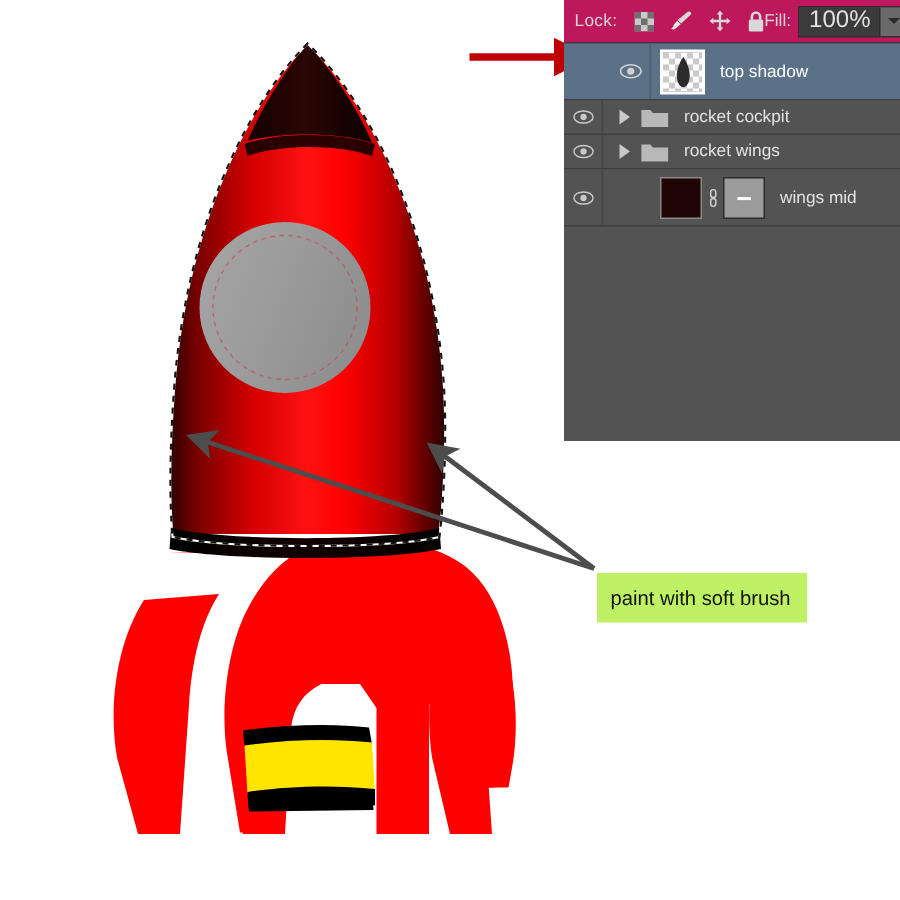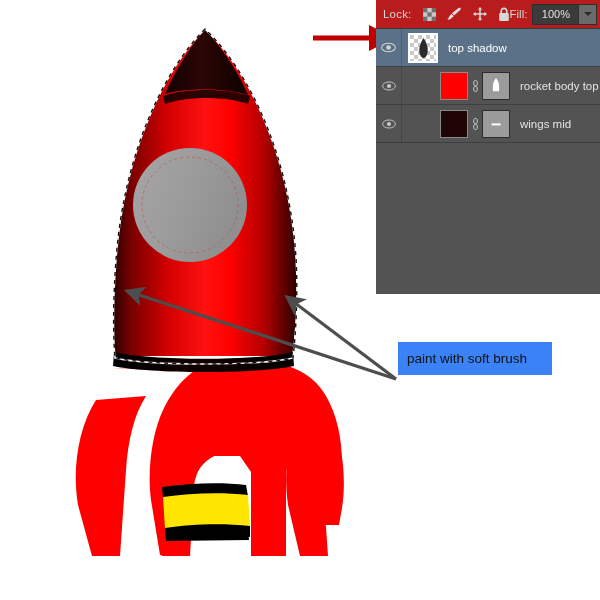--- a/index.html
+++ b/index.html
@@ -17,35 +17,35 @@
 
   
   #layers-panel{
     position:absolute;left:376px;top:0;width:224px;height:294px;
     background:#535353;
     color:#d4d4d4;
     font-size:11.5px;
     box-sizing:border-box;
   }
   .lock-bar{
-    position:relative;height:28px;background:#b91c1c;
+    position:relative;height:28px;background:#be185d;
     border-bottom:1px solid #3a3a3a;
     display:flex;align-items:center;
   }
   .lock-label{margin-left:7px;font-size:11.5px;color:#d6d6d6;letter-spacing:.2px;}
   .lock-icons{display:flex;align-items:center;gap:11px;margin-left:11px;}
   .lock-icons svg{display:block;}
   .fill-label{margin-left:auto;font-size:11.5px;color:#d6d6d6;text-align:center;}
   .fill-box{
     margin-left:5px;margin-right:4px;
     display:flex;align-items:stretch;height:19px;
     border:1px solid #2e2e2e;
   }
   .fill-val{
-    background:#3b3b3b;color:#e2e2e2;font-size:11px;
+    background:#3b3b3b;color:#e2e2e2;font-size:16px;
     padding:0 6px;display:flex;align-items:center;min-width:33px;
     justify-content:center;
   }
   .fill-arrow{
     background:#6a6a6a;width:17px;display:flex;align-items:center;justify-content:center;
     border-left:1px solid #2e2e2e;
   }
   .fill-arrow i{
     display:block;width:0;height:0;
     border-left:4px solid transparent;border-right:4px solid transparent;
@@ -54,21 +54,21 @@
 
   .layer-row{
     position:relative;
     display:flex;align-items:center;
     height:23px;
     background:#535353;
     border-bottom:1px solid #3f3f3f;
     box-sizing:border-box;
   }
   .layer-row.tall{height:38px;}
-  .layer-row.selected{background:#5b7187;}
+  .layer-row.selected{background:#5b7187;padding-left:32px;}
   .eye-cell{
     width:26px;min-width:26px;height:100%;
     display:flex;align-items:center;justify-content:center;
     border-right:1px solid #454545;
     box-sizing:border-box;
   }
   .layer-row.selected .eye-cell{border-right:1px solid #4c5f71;}
   .disclosure{
     width:16px;min-width:16px;display:flex;align-items:center;justify-content:center;
     margin-left:6px;
@@ -93,22 +93,22 @@
     width:28px;height:28px;border:1px solid #8a8a8a;box-sizing:border-box;
   }
   .link-ic{width:14px;min-width:14px;display:flex;align-items:center;justify-content:center;}
   .thumb-mask{
     width:28px;height:28px;background:#9b9b9b;border:1px solid #2c2c2c;
     box-sizing:border-box;position:relative;
   }
 
   
   #callout{
-    position:absolute;left:398px;top:342px;width:154px;height:33px;
-    background:#3b82f6;
+    position:absolute;left:398px;top:382px;width:140px;height:33px;
+    background:#bef264;
     display:flex;align-items:center;
     box-sizing:border-box;
   }
   #callout span{
     margin-left:9px;color:#111;font-size:13.5px;white-space:nowrap;
   }
 </style>
 </head>
 <body>
 
@@ -303,46 +303,58 @@
         </svg>
       </div>
       <div class="thumb-sel">
         <svg width="17" height="22" viewBox="0 0 17 22">
           <path d="M8.5,1 C11.8,6 13.4,11 12.6,15.6 C12,19 10.4,21 8.5,21 C6.6,21 5,19 4.4,15.6 C3.6,11 5.2,6 8.5,1 Z" fill="#2b2b2b"></path>
         </svg>
       </div>
       <div class="layer-name">top shadow</div>
     </div>
 
-
-
-
-
-    <div class="layer-row tall">
+    <div class="layer-row">
       <div class="eye-cell">
         <svg width="14" height="10" viewBox="0 0 16 11">
           <ellipse cx="8" cy="5.5" rx="7.3" ry="4.6" fill="none" stroke="#c9c9c9" stroke-width="1.1"></ellipse>
           <circle cx="8" cy="5.5" r="2.4" fill="#c9c9c9"></circle>
         </svg>
       </div>
-      <div class="indent"></div>
-      <div class="thumb-color" style="background:#fe0000"></div>
-      <div class="link-ic">
-        <svg width="9" height="14" viewBox="0 0 10 15">
-          <path d="M5,1.3 C6.2,1.3 6.9,2.1 6.9,3.2 L6.9,5.3 C6.9,6.4 6.2,7.2 5,7.2 C3.8,7.2 3.1,6.4 3.1,5.3 L3.1,3.2 C3.1,2.1 3.8,1.3 5,1.3 Z" fill="none" stroke="#cfcfcf" stroke-width="1.1"></path>
-          <path d="M5,7.8 C6.2,7.8 6.9,8.6 6.9,9.7 L6.9,11.8 C6.9,12.9 6.2,13.7 5,13.7 C3.8,13.7 3.1,12.9 3.1,11.8 L3.1,9.7 C3.1,8.6 3.8,7.8 5,7.8 Z" fill="none" stroke="#cfcfcf" stroke-width="1.1"></path>
-        </svg>
-      </div>
-      <div class="thumb-mask">
-        <svg width="26" height="26" viewBox="0 0 26 26" style="display:block">
-          <path d="M13,5 C15.1,7.6 16.1,10.4 16.1,13.2 L16.1,18.2 L9.9,18.2 L9.9,13.2 C9.9,10.4 10.9,7.6 13,5 Z" fill="#ffffff"></path>
-        </svg>
-      </div>
-      <div class="layer-name">rocket body top</div>
-    </div>
+      <div class="disclosure">
+        <span class="tri-right"></span>
+      </div>
+      <div class="folder-ic">
+        <svg width="19" height="15" viewBox="0 0 20 16">
+          <path d="M0.5,2.5 L7,2.5 L8.6,4.6 L19.5,4.6 L19.5,14.5 L0.5,14.5 Z" fill="#b9b9b9"></path>
+        </svg>
+      </div>
+      <div class="layer-name">rocket cockpit</div>
+    </div>
+
+    <div class="layer-row">
+      <div class="eye-cell">
+        <svg width="14" height="10" viewBox="0 0 16 11">
+          <ellipse cx="8" cy="5.5" rx="7.3" ry="4.6" fill="none" stroke="#c9c9c9" stroke-width="1.1"></ellipse>
+          <circle cx="8" cy="5.5" r="2.4" fill="#c9c9c9"></circle>
+        </svg>
+      </div>
+      <div class="disclosure">
+        <span class="tri-right"></span>
+      </div>
+      <div class="folder-ic">
+        <svg width="19" height="15" viewBox="0 0 20 16">
+          <path d="M0.5,2.5 L7,2.5 L8.6,4.6 L19.5,4.6 L19.5,14.5 L0.5,14.5 Z" fill="#b9b9b9"></path>
+        </svg>
+      </div>
+      <div class="layer-name">rocket wings</div>
+    </div>
+
+
+
 
 
     <div class="layer-row tall">
       <div class="eye-cell">
         <svg width="14" height="10" viewBox="0 0 16 11">
           <ellipse cx="8" cy="5.5" rx="7.3" ry="4.6" fill="none" stroke="#c9c9c9" stroke-width="1.1"></ellipse>
           <circle cx="8" cy="5.5" r="2.4" fill="#c9c9c9"></circle>
         </svg>
       </div>
       <div class="indent"></div>

